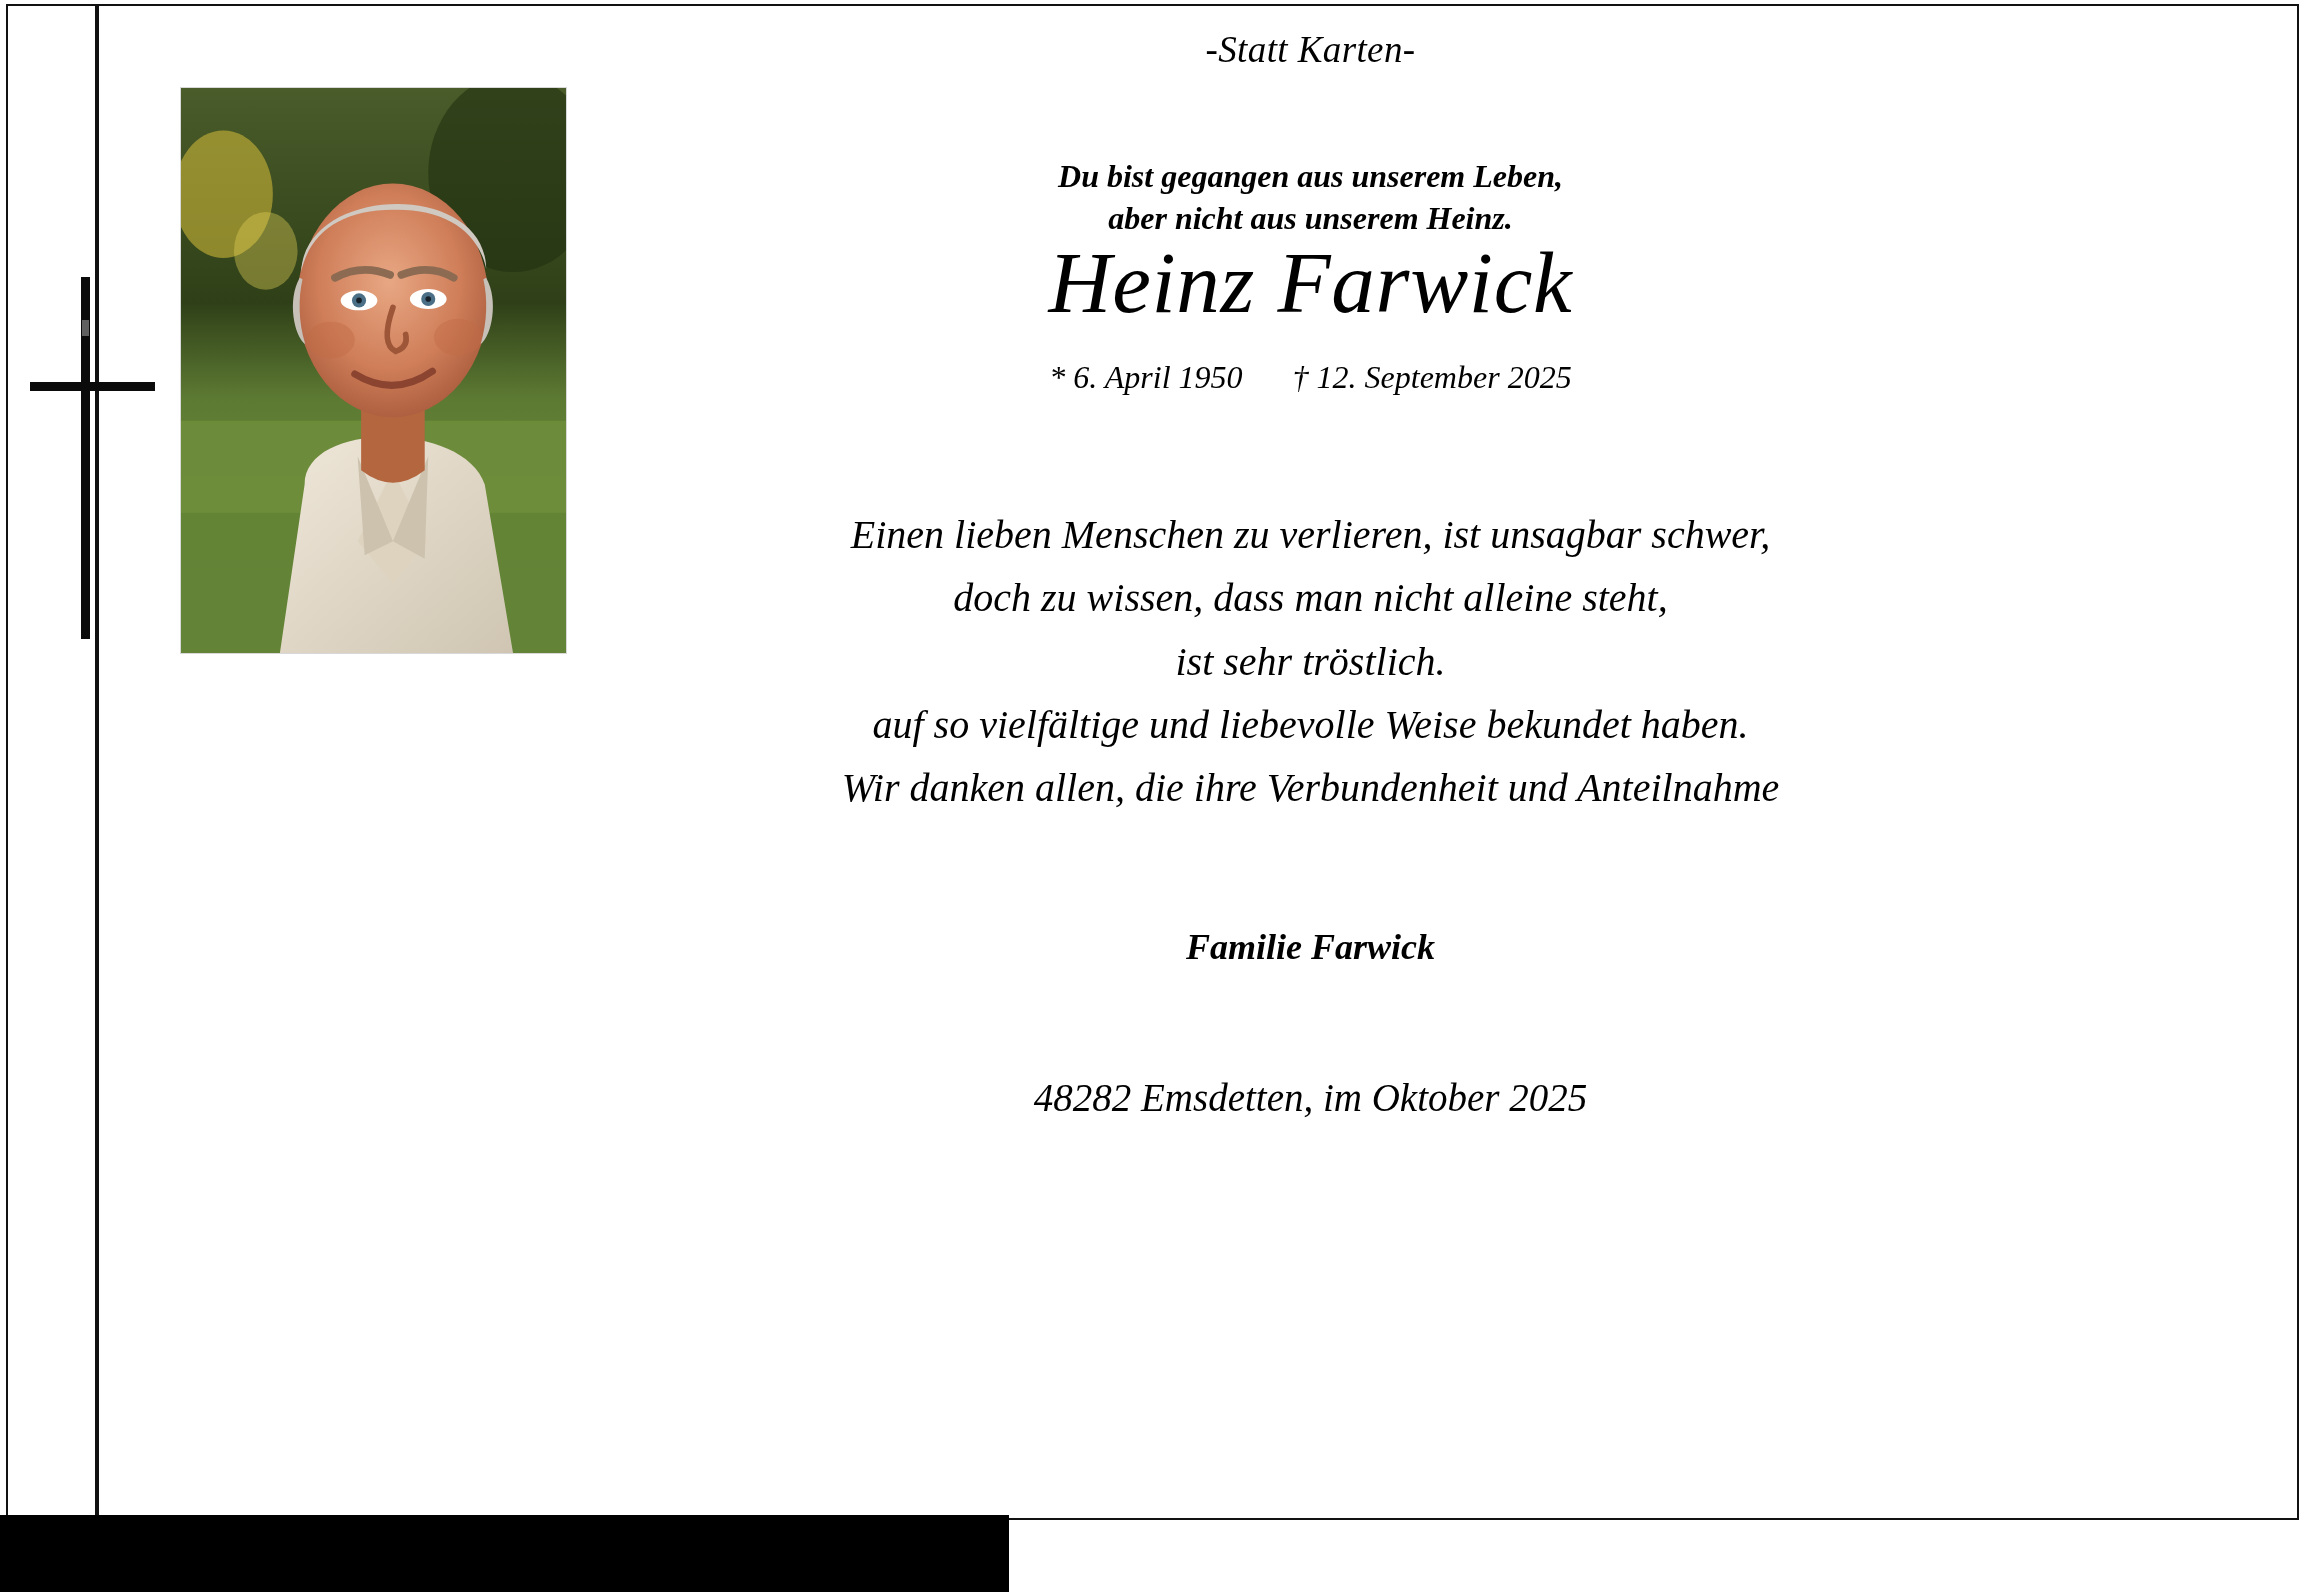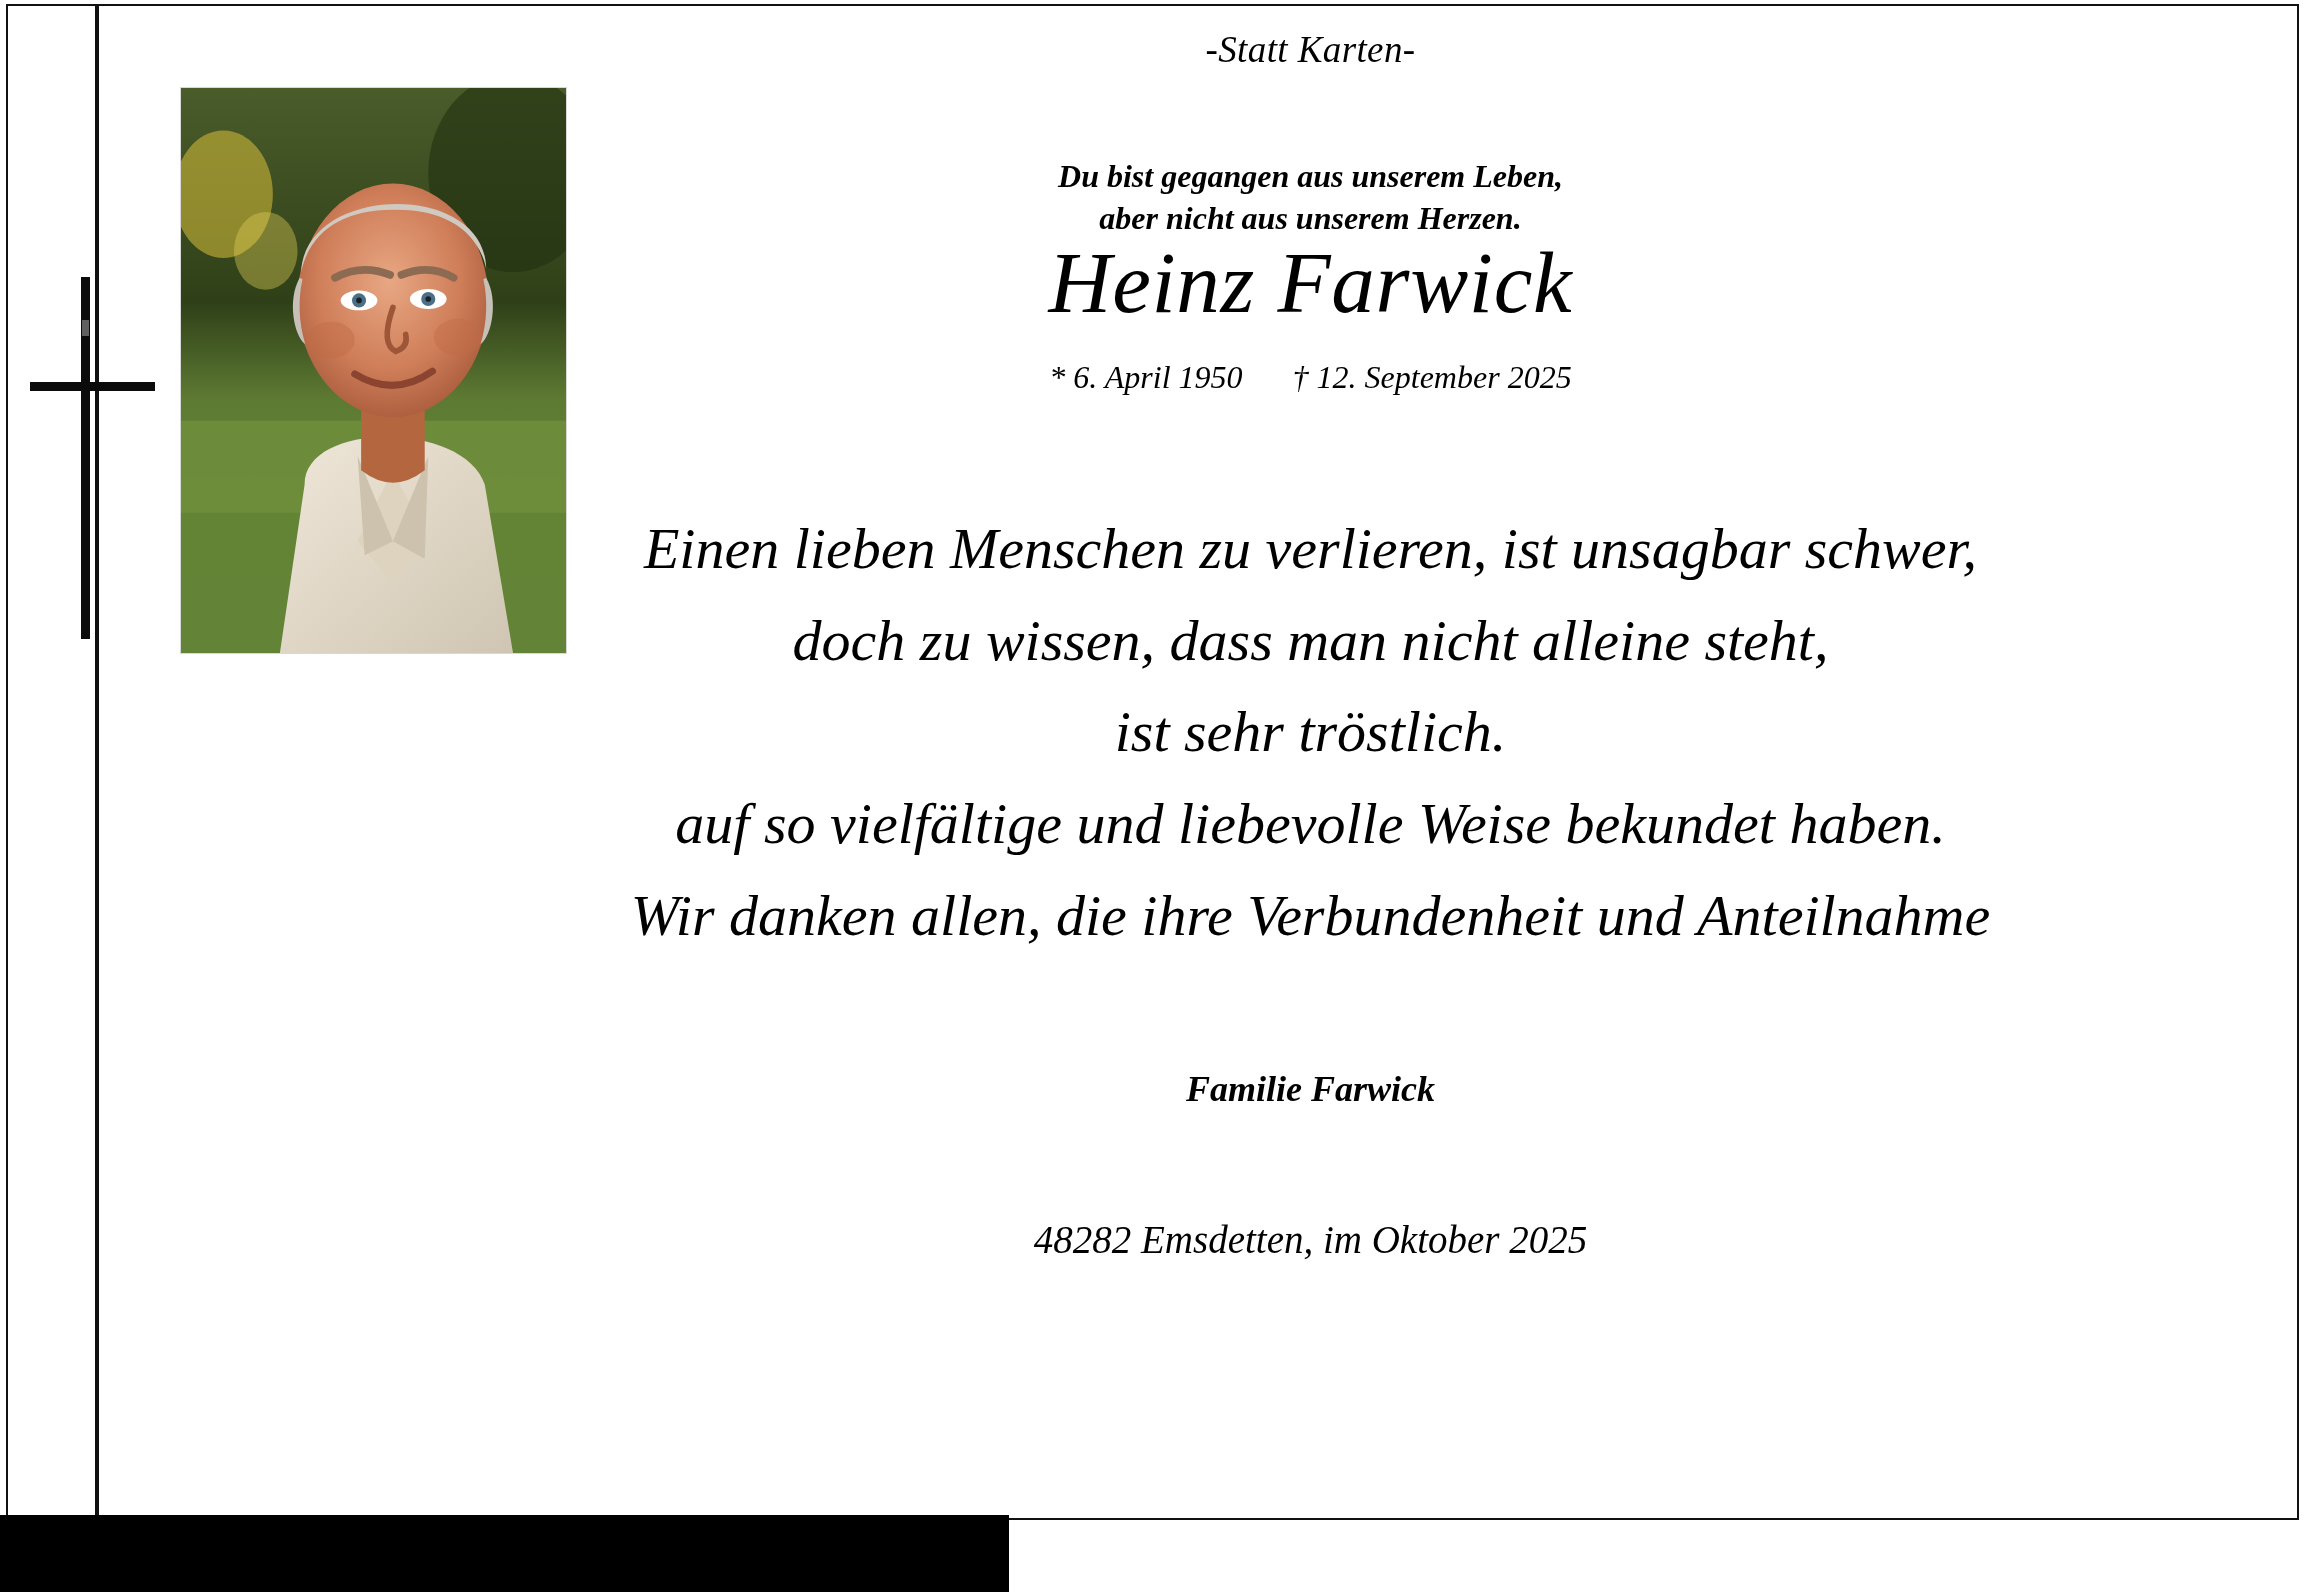--- a/index.html
+++ b/index.html
@@ -142,21 +142,21 @@
     font-size: 32px;
   }
   .dates .sep {
     display: inline-block;
     width: 34px;
   }
 
   .thanks {
     margin-top: 107px;
     font-style: italic;
-    font-size: 58px;
+    font-size: 40px;
     line-height: 1.58;
   }
 
   .family {
     margin-top: 107px;
     font-weight: bold;
     font-style: italic;
     font-size: 36px;
   }
 
@@ -238,21 +238,21 @@
       <ellipse cx="392" cy="352" rx="34" ry="26" fill="#c06a47" opacity="0.45"></ellipse>
     </svg>
   </div>
 
   <div class="content">
 
     <div class="statt-karten">-Statt Karten-</div>
 
     <div class="verse">
       <div>Du bist gegangen aus unserem Leben,</div>
-      <div>aber nicht aus unserem Herzen.</div>
+      <div>aber nicht aus unserem Heinz.</div>
     </div>
 
     <div class="name">Heinz Farwick</div>
 
     <div class="dates">
       <span>* 6. April 1950</span>
       <span class="sep"></span>
       <span>† 12. September 2025</span>
     </div>
 

